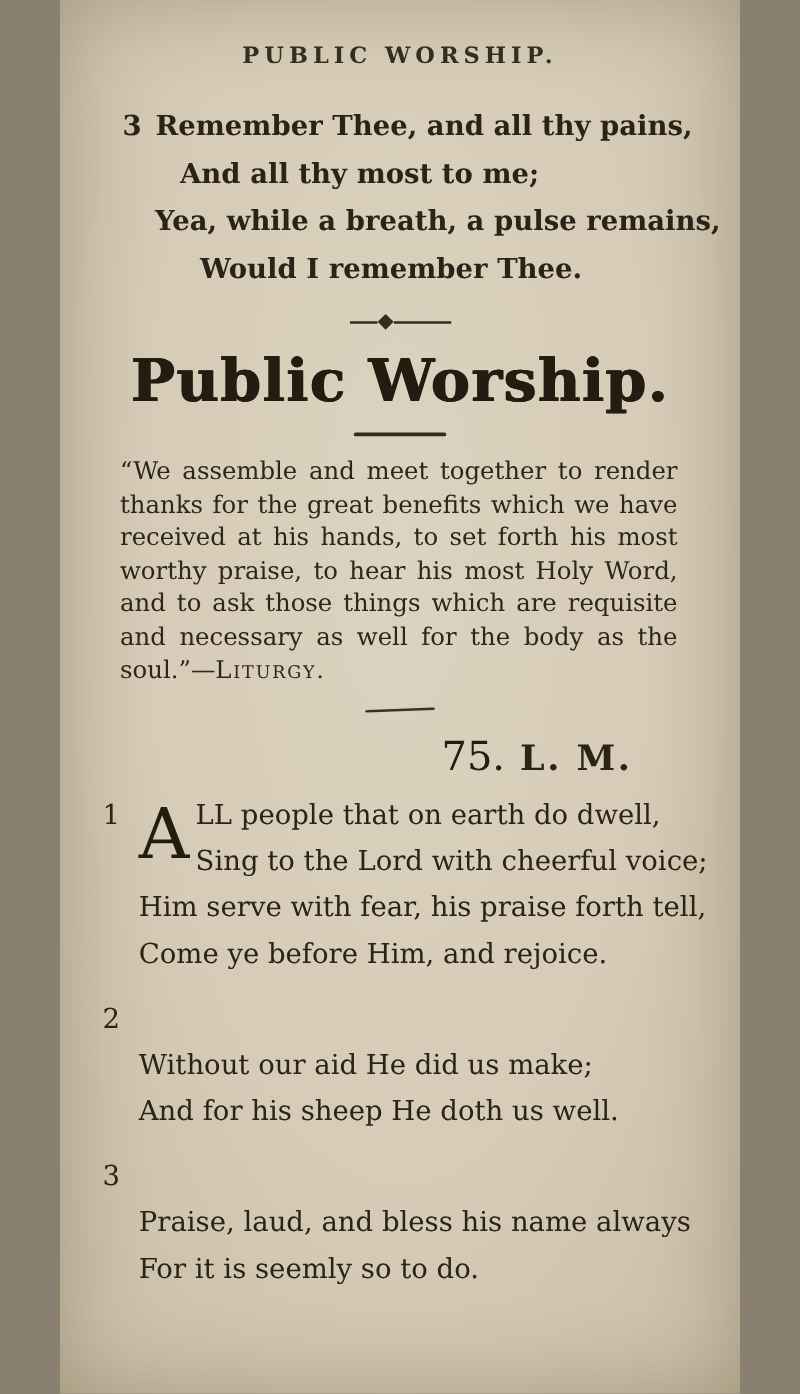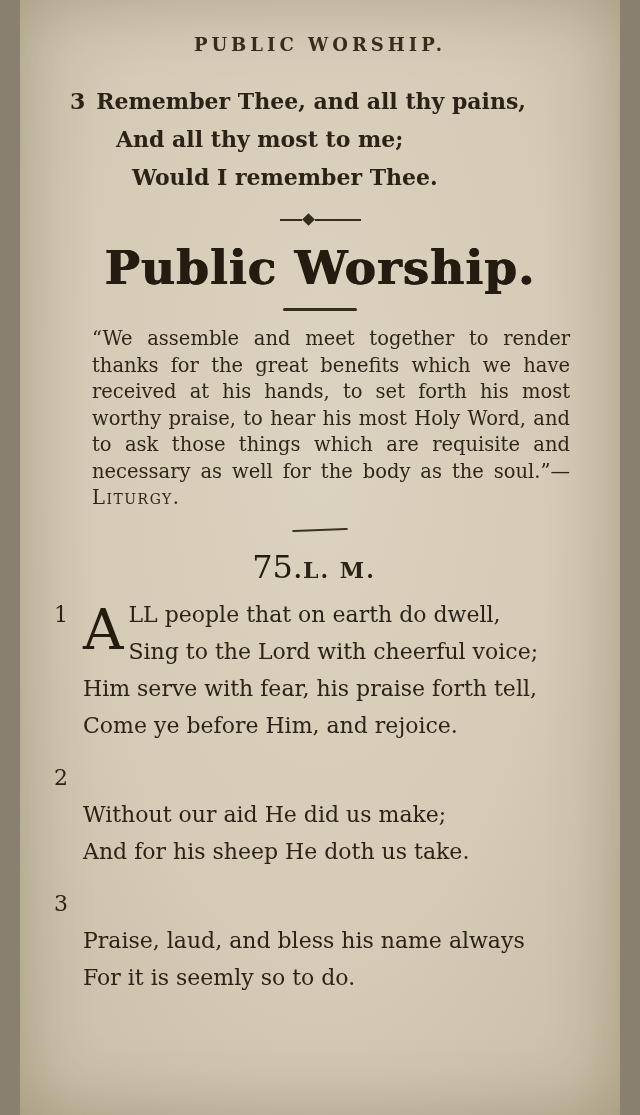--- a/index.html
+++ b/index.html
@@ -2,21 +2,21 @@
 <html><head>
 <meta charset="utf-8">
 <style>
   html,body { margin:0; padding:0; }
   body {
     font-family: "DejaVu Serif", "Liberation Serif", serif;
     background:#8a8070;
   }
   .page {
     position:relative;
-    width:600px; height:1115px;
+    width:544px; height:1115px;
     margin:0 auto;
     overflow:hidden;
     color:#2b2317;
     background: radial-gradient(ellipse at 50% 38%, #dcd3c0 0%, #d5cbb6 55%, #c8bda5 100%);
     box-shadow: inset 0 0 70px rgba(70,52,22,0.28);
   }
 
   
   .running-header {
     padding-top:34px;
@@ -62,41 +62,41 @@
     color:#241c10;
     text-shadow: 0.6px 0 0 #241c10, -0.3px 0 0 #241c10;
   }
   .heading-rule {
     width:74px; height:3px; background:#352c1d;
     margin:13px auto 0 auto; border-radius:2px;
   }
 
   
   .liturgy {
-    margin:15px 50px 0 72px;
+    margin:15px 50px 0 48px;
     font-size:19.5px;
     line-height:26.5px;
     text-align:justify;
     color:#2e261a;
   }
   .liturgy .smallcaps { font-variant:small-caps; letter-spacing:1.5px; }
 
   .divider2 {
     width:56px; height:2px; background:#3a3122;
     margin:17px auto 0 auto; border-radius:2px/1px;
     transform:rotate(-2deg);
   }
 
   
   .hymn-header {
     margin:17px 86px 0 74px;
-    display:flex; justify-content:center; align-items:baseline;
+    display:flex; justify-content:flex-end; align-items:baseline;
   }
   .hymn-number { font-size:32px; color:#241c10; }
-  .hymn-meter  { font-size:22px; font-weight:700; letter-spacing:2px; color:#2b2317; }
+  .hymn-meter  { font-size:28px; font-weight:700; letter-spacing:2px; color:#2b2317;margin-left:12px; }
 
   
   .h-verse {
     margin:10px 0 0 34px;
     font-size:22px;
     line-height:37px;
   }
   .h-verse + .h-verse { margin-top:15px; }
   .v-head { display:flex; align-items:flex-start; }
   .v-num  { flex:none; width:29px; }
@@ -116,20 +116,21 @@
 
 <div class="page">
 
   <div class="running-header">PUBLIC WORSHIP.</div>
 
   <div class="prev-verse">
     <div class="pv-line pv-l1">
       <span class="verse-num">3</span><span>Remember Thee, and all thy pains,</span>
     </div>
     <div class="pv-line pv-l2">And all thy most to me;</div>
+    <div class="pv-line pv-l3">Yea, while a breath, a pulse remains,</div>
     <div class="pv-line pv-l4">Would I remember Thee.</div>
   </div>
 
   <div class="divider1">
     <span class="dline short"></span>
     <span class="diamond"></span>
     <span class="dline long"></span>
   </div>
 
   <h1 class="section-heading">Public Worship.</h1>
@@ -158,21 +159,21 @@
     </div>
     <div class="line rest">Him serve with fear, his praise forth tell,</div>
     <div class="line rest">Come ye before Him, and rejoice.</div>
   </div>
 
   <div class="h-verse">
     <div class="vline">
       <span class="v-num">2</span>
     </div>
     <div class="line rest">Without our aid He did us make;</div>
-    <div class="line rest">And for his sheep He doth us take.</div>
+    <div class="line rest">And for his sheep He doth us well.</div>
   </div>
 
   <div class="h-verse">
     <div class="vline">
       <span class="v-num">3</span>
     </div>
     <div class="line rest">Praise, laud, and bless his name always</div>
     <div class="line rest">For it is seemly so to do.</div>
   </div>
 

